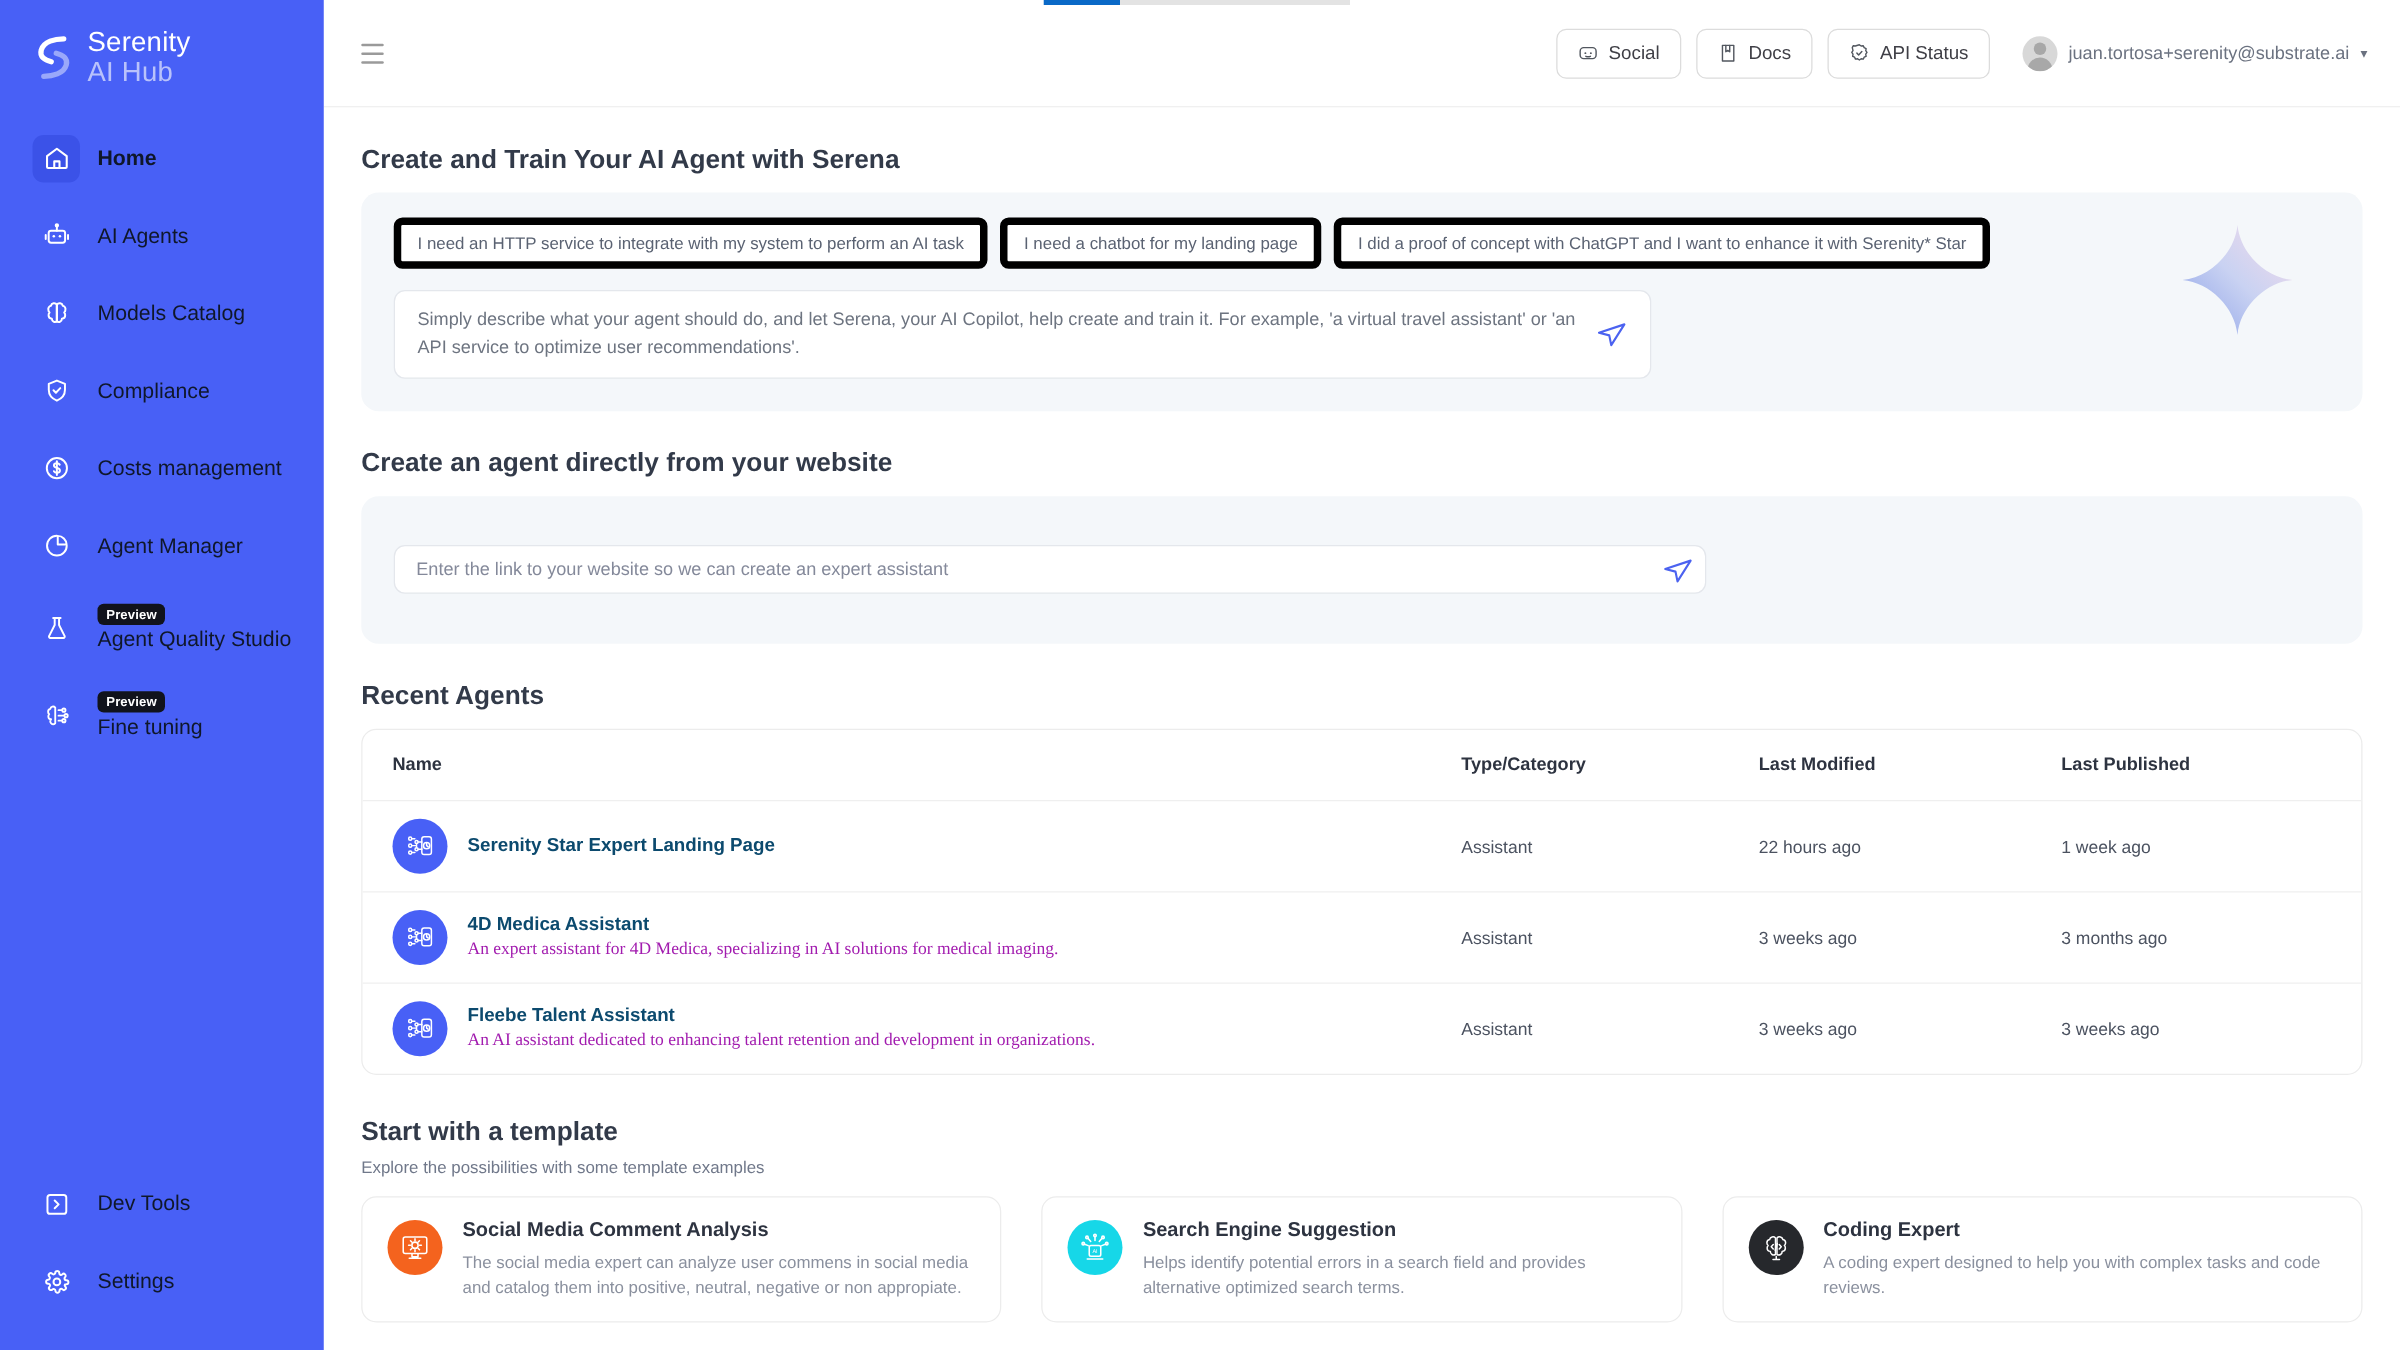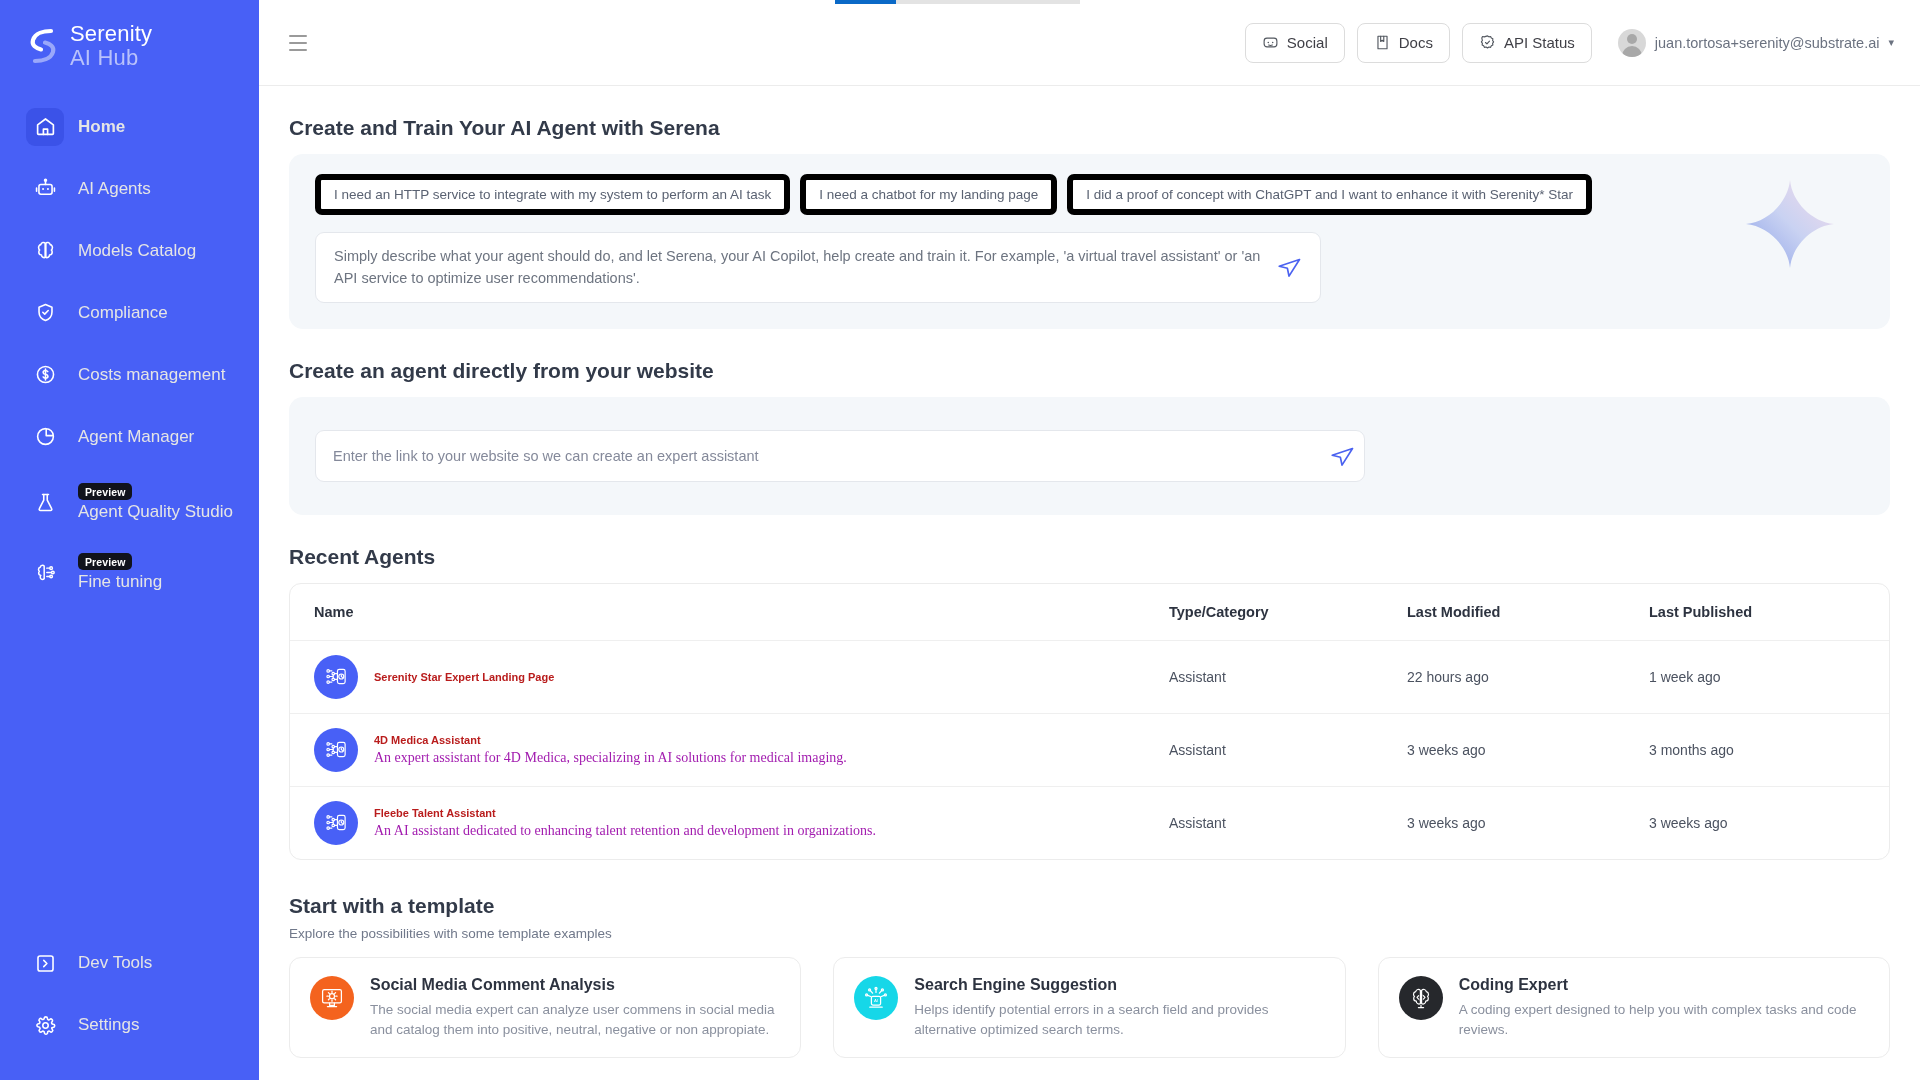--- a/index.html
+++ b/index.html
@@ -39,21 +39,21 @@
     display: flex; align-items: center; gap: 14px;
     padding: 0 0 0 26px; height: 62px;
     cursor: pointer; position: relative;
   }
   .nav-item .ico {
     width: 38px; height: 38px; flex: 0 0 38px;
     display: flex; align-items: center; justify-content: center;
     border-radius: 9px;
   }
   .nav-item.active .ico { background: #3b52e8; }
-  .nav-item .label { font-size: 17px; font-weight: 400; color: #e5e5e5; line-height: 1.15; }
+  .nav-item .label { font-size: 17px; font-weight: 400; color: #0f172a; line-height: 1.15; }
   .nav-item.active .label { font-weight: 700; }
   .nav-item .labelwrap { display: flex; flex-direction: column; gap: 2px; }
   .preview-badge {
     align-self: flex-start;
     background: #11131c; color: #fff;
     font-size: 10.5px; font-weight: 700;
     padding: 2.5px 7px; border-radius: 5px;
     letter-spacing: .1px;
   }
   .nav-item.tall { height: 70px; }
@@ -135,21 +135,21 @@
     flex: 1 1 auto; font-size: 14.5px; color: #6d7480; line-height: 1.55;
   }
   .send-ico { flex: 0 0 30px; width: 30px; height: 30px; cursor: pointer; }
 
   
   #sparkle { position: absolute; right: 52px; top: 22px; width: 96px; height: 96px; pointer-events: none; }
 
   
   #website-panel { height: 118px; display: flex; align-items: center; padding: 0 26px; }
   #website-input {
-    width: 1050px; height: 52px;
+    width: 1050px; height: 39px;
     background: #fff; border: 1px solid #e4e7ec; border-radius: 9px;
     display: flex; align-items: center; padding: 0 7px 0 17px; gap: 10px;
   }
   #website-input input {
     flex: 1 1 auto; border: none; outline: none;
     font-size: 14.5px; color: #6d7480; background: transparent;
     font-family: "Liberation Sans", sans-serif;
   }
   #website-input input::placeholder { color: #84899a; }
 
@@ -166,21 +166,21 @@
   .col-name { width: 855px; flex: 0 0 855px; display: flex; align-items: center; gap: 16px; }
   .col-type { width: 238px; flex: 0 0 238px; }
   .col-mod  { width: 242px; flex: 0 0 242px; }
   .col-pub  { width: 240px; flex: 0 0 240px; }
   .agent-avatar {
     width: 44px; height: 44px; flex: 0 0 44px;
     border-radius: 50%; background: #4860f6;
     display: flex; align-items: center; justify-content: center;
   }
   .agent-texts { display: flex; flex-direction: column; gap: 4px; }
-  .agent-name { font-size: 11px; font-weight: 700; color: #b91c1c; }
+  .agent-name { font-size: 15px; font-weight: 700; color: #0c4a6e; }
   .agent-desc { font-size: 14px; color: #a21caf; font-family: Liberation Serif, serif; }
   .cell { font-size: 14px; color: #4b5260; }
 
   
   #templates-head { margin-top: 34px; }
   .sub-text { font-size: 13.5px; color: #70788a; margin-top: -6px; margin-bottom: 16px; }
   #template-cards { display: flex; gap: 32px; }
   .tcard {
     flex: 1 1 0; border: 1px solid #ececec; border-radius: 12px;
     background: #fff; padding: 18px 20px;

